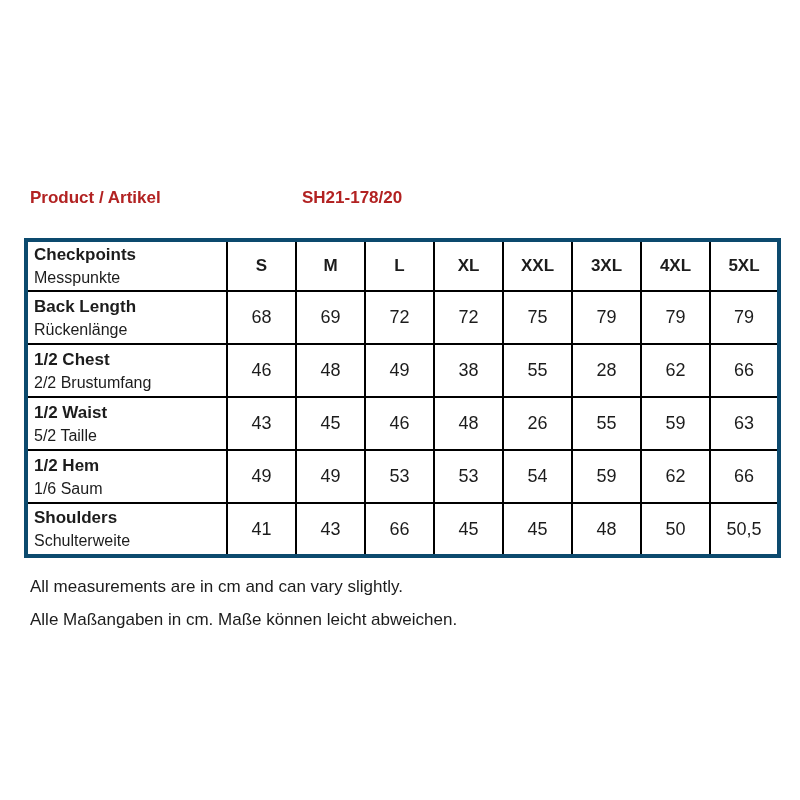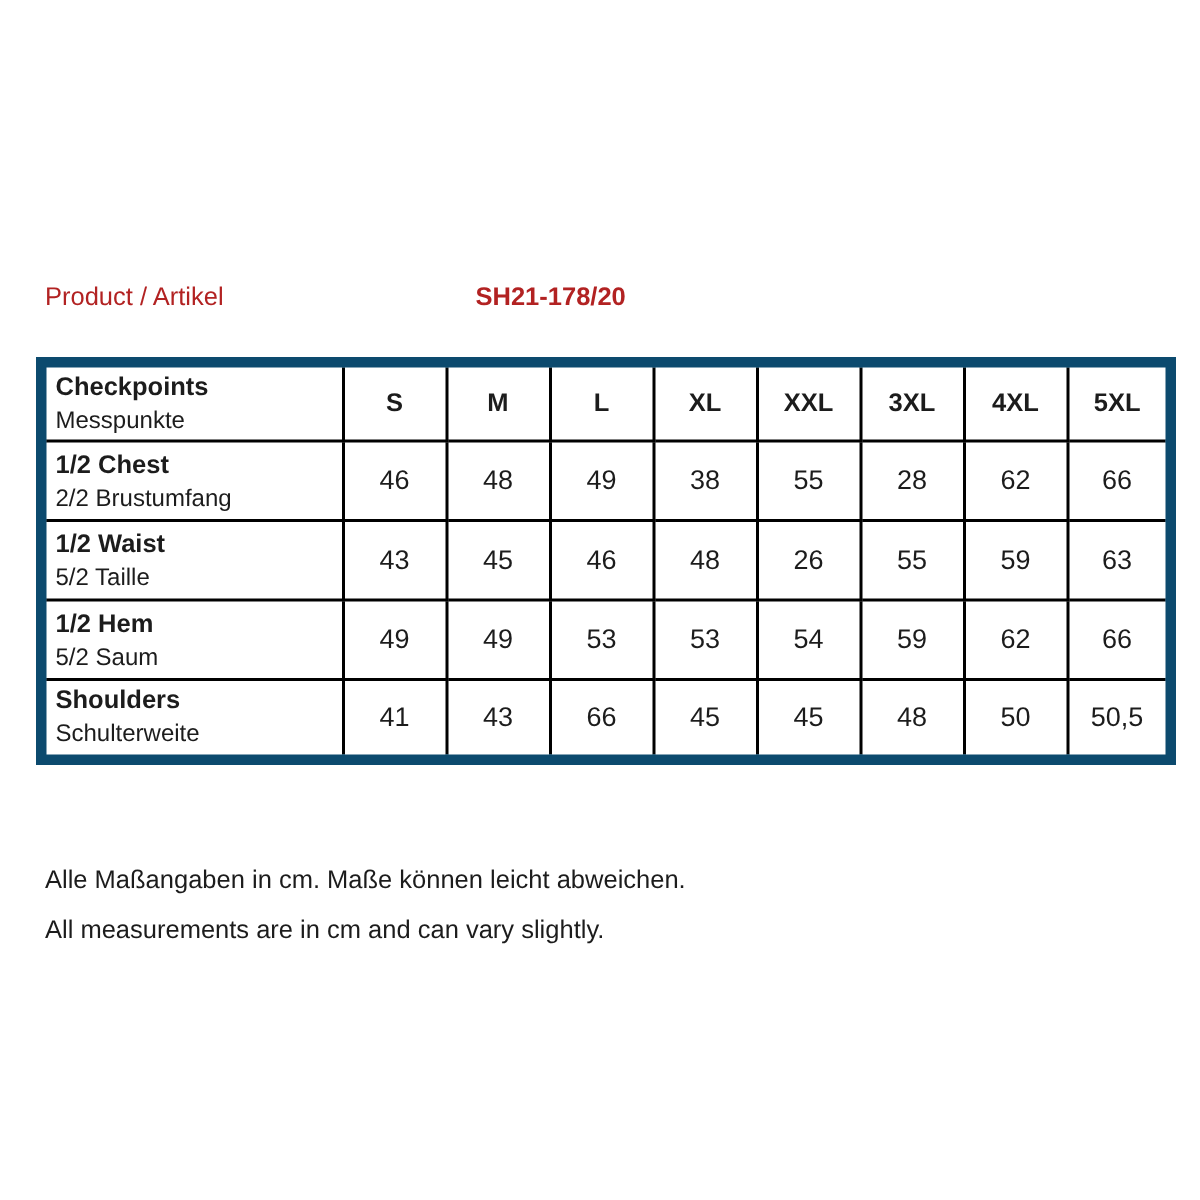--- a/index.html
+++ b/index.html
@@ -13,38 +13,37 @@
     height: 800px;
     position: relative;
     font-family: "Liberation Sans", sans-serif;
     color: #1c1c1c;
   }
   .title-label {
     position: absolute;
     left: 30px;
     top: 188px;
     font-size: 17px;
-    font-weight: normal;
+    font-weight: bold;
     color: #b22222;
   }
   .title-code {
     position: absolute;
     left: 302px;
     top: 188px;
     font-size: 17px;
     font-weight: bold;
     color: #b22222;
-    margin-left: 15px;
   }
   table.size-table {
     position: absolute;
     left: 24px;
     top: 238px;
     border-collapse: collapse;
-    border: 7px solid #0c4a6e;
+    border: 4px solid #0c4a6e;
     table-layout: fixed;
     padding-left: 44px;
   }
   table.size-table td {
     border: 2px solid #000000;
     vertical-align: middle;
   }
   tr.header-row { height: 50px; }
   tr.data-row { height: 53px; }
   td.label-cell {
@@ -98,20 +97,34 @@
     <td class="size-cell">S</td>
     <td class="size-cell">M</td>
     <td class="size-cell">L</td>
     <td class="size-cell">XL</td>
     <td class="size-cell">XXL</td>
     <td class="size-cell">3XL</td>
     <td class="size-cell">4XL</td>
     <td class="size-cell">5XL</td>
   </tr>
 
+  <tr class="data-row">
+    <td class="label-cell">
+      <div class="en">Back Length</div>
+      <div class="de">Rückenlänge</div>
+    </td>
+    <td class="val-cell">68</td>
+    <td class="val-cell">69</td>
+    <td class="val-cell">72</td>
+    <td class="val-cell">72</td>
+    <td class="val-cell">75</td>
+    <td class="val-cell">79</td>
+    <td class="val-cell">79</td>
+    <td class="val-cell">79</td>
+  </tr>
 
   <tr class="data-row">
     <td class="label-cell">
       <div class="en">1/2 Chest</div>
       <div class="de">2/2 Brustumfang</div>
     </td>
     <td class="val-cell">46</td>
     <td class="val-cell">48</td>
     <td class="val-cell">49</td>
     <td class="val-cell">38</td>
@@ -132,21 +145,21 @@
     <td class="val-cell">48</td>
     <td class="val-cell">26</td>
     <td class="val-cell">55</td>
     <td class="val-cell">59</td>
     <td class="val-cell">63</td>
   </tr>
 
   <tr class="data-row">
     <td class="label-cell">
       <div class="en">1/2 Hem</div>
-      <div class="de">5/2 Saum</div>
+      <div class="de">1/6 Saum</div>
     </td>
     <td class="val-cell">49</td>
     <td class="val-cell">49</td>
     <td class="val-cell">53</td>
     <td class="val-cell">53</td>
     <td class="val-cell">54</td>
     <td class="val-cell">59</td>
     <td class="val-cell">62</td>
     <td class="val-cell">66</td>
   </tr>
@@ -162,15 +175,15 @@
     <td class="val-cell">45</td>
     <td class="val-cell">45</td>
     <td class="val-cell">48</td>
     <td class="val-cell">50</td>
     <td class="val-cell">50,5</td>
   </tr>
 </tbody>
   </table>
 
 <div class="notes">
+  <div>All measurements are in cm and can vary slightly.</div>
   <div>Alle Maßangaben in cm. Maße können leicht abweichen.</div>
-  <div>All measurements are in cm and can vary slightly.</div>
 </div>
 
 </body></html>

